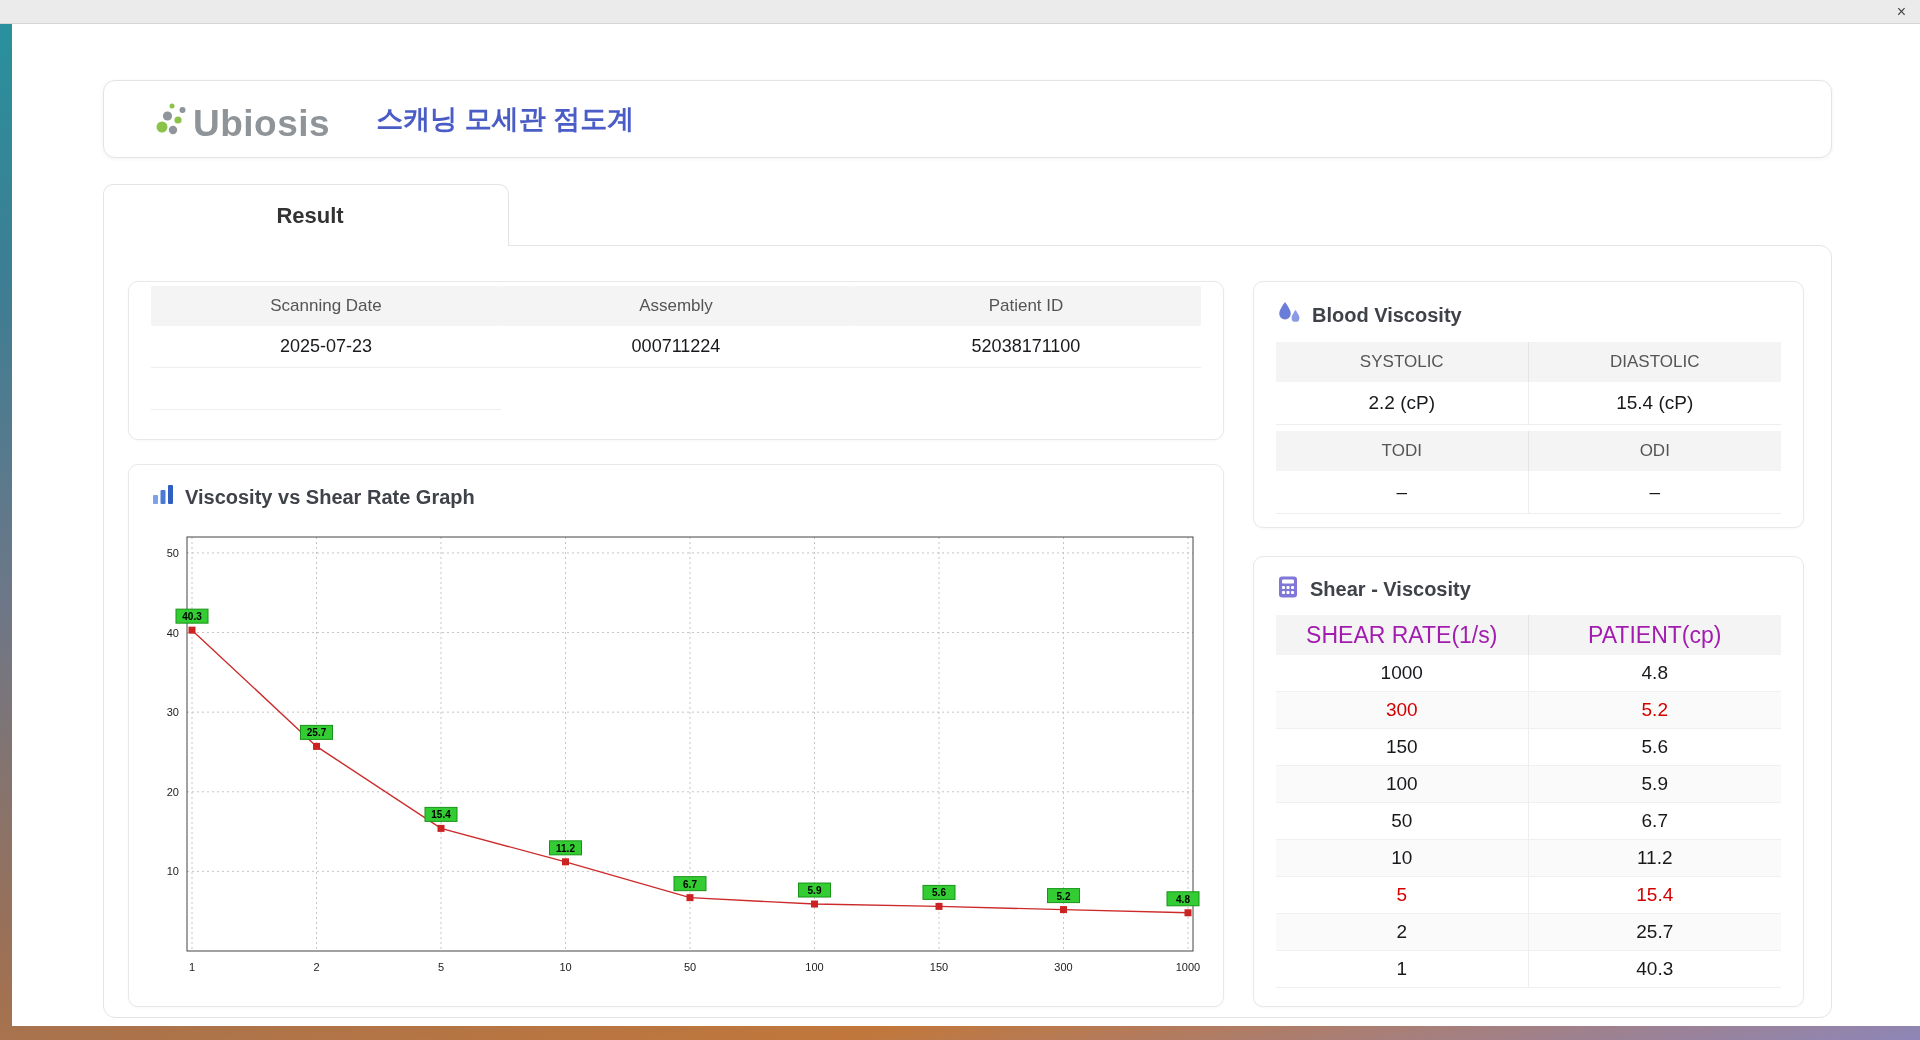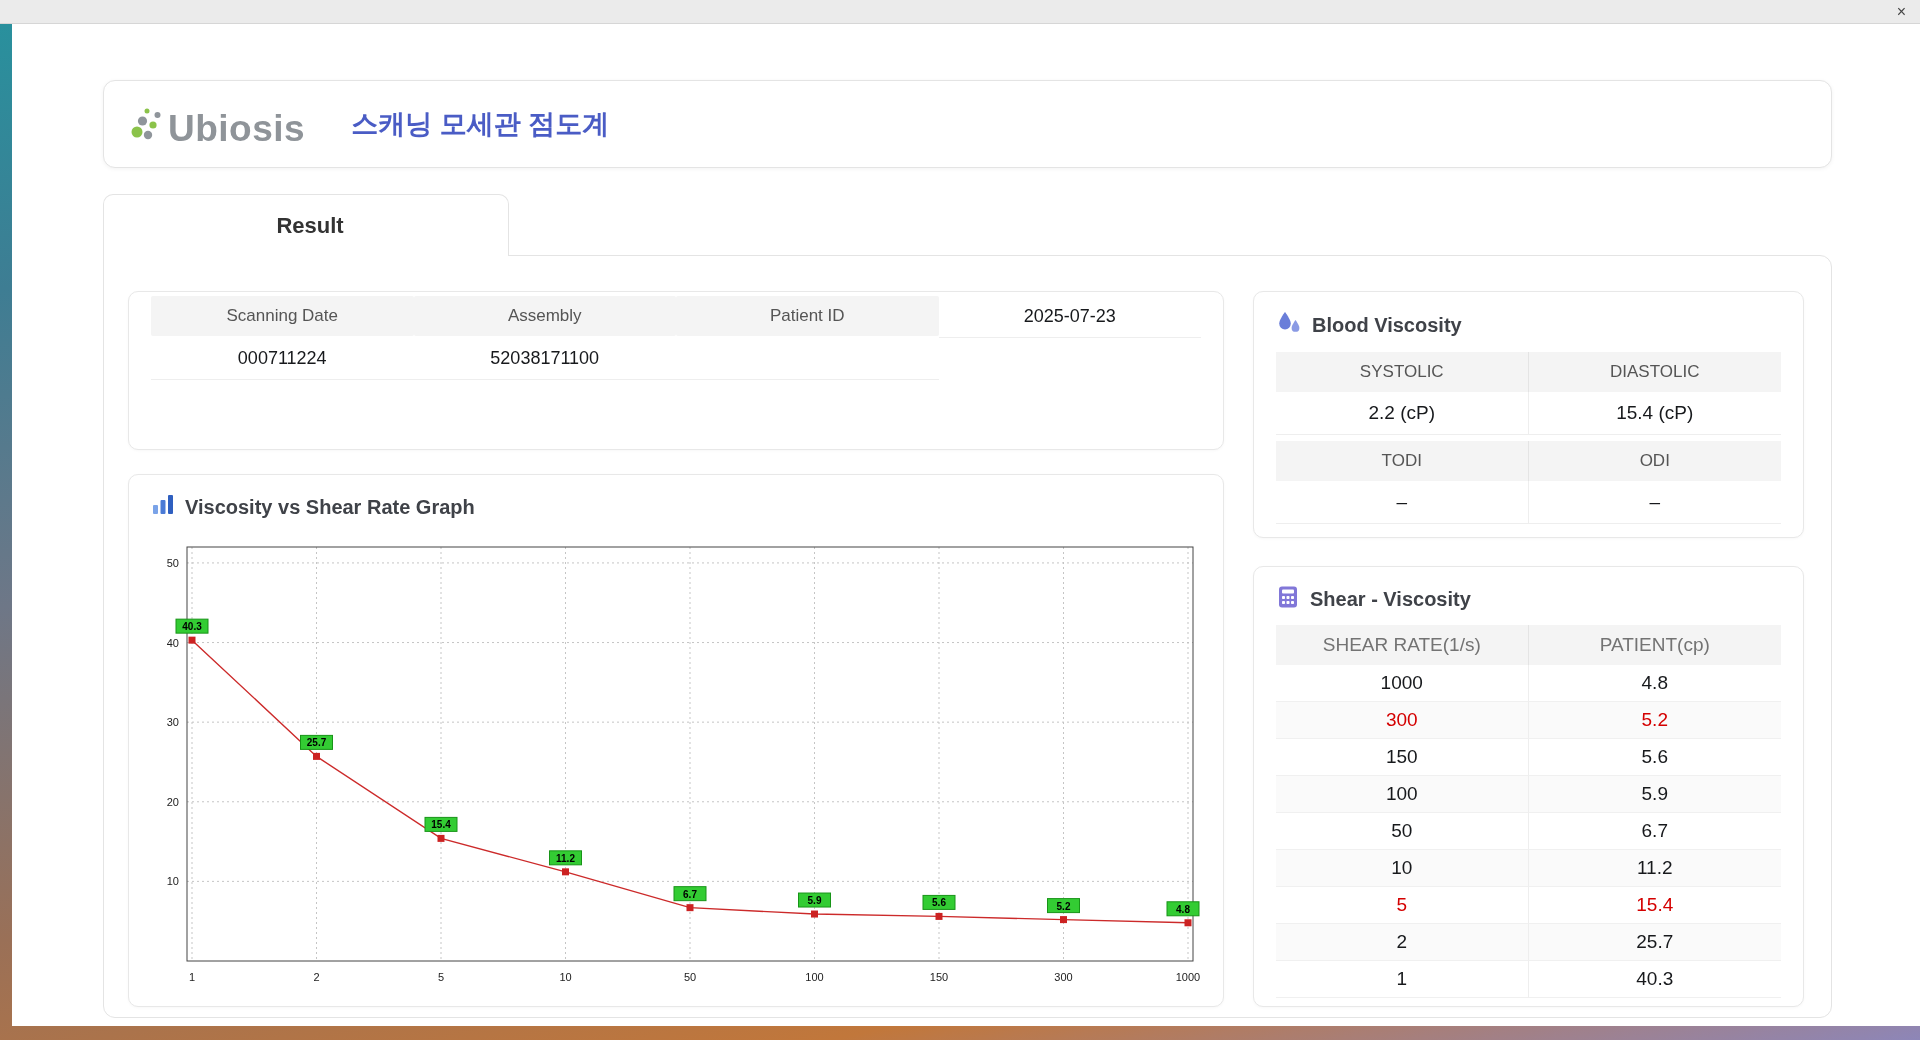--- a/index.html
+++ b/index.html
@@ -3,40 +3,40 @@
 <meta charset="utf-8">
 <style>
   *{margin:0;padding:0;box-sizing:border-box;}
   html,body{width:1920px;height:1040px;overflow:hidden;font-family:"Liberation Sans","DejaVu Sans",sans-serif;}
   body{background:linear-gradient(168deg,#27929e 0%,#3e7d93 20%,#6e7787 42%,#9a7057 65%,#c1773b 84%,#8d86b8 100%);}
   .titlebar{position:absolute;top:0;left:0;width:1920px;height:24px;background:#ebebeb;border-bottom:1px solid #d6d6d6;display:flex;align-items:center;justify-content:flex-end;padding-right:14px;z-index:10;}
   .close-btn{font-size:16px;color:#444;cursor:pointer;line-height:1;}
   .app-window{position:absolute;top:24px;left:12px;right:0;bottom:14px;background:#ffffff;}
   .content{position:absolute;left:91px;top:56px;right:88px;bottom:8px;display:flex;flex-direction:column;}
 
-  .header-card{height:88px;flex:none;border:1px solid #e4e4e4;border-radius:12px;display:flex;align-items:center;padding:0 24px;box-shadow:0 1px 4px rgba(0,0,0,.05);background:#fff;}
+  .header-card{height:78px;flex:none;border:1px solid #e4e4e4;border-radius:12px;display:flex;align-items:center;padding:0 49px;box-shadow:0 1px 4px rgba(0,0,0,.05);background:#fff;}
   .logo{display:flex;align-items:flex-end;gap:4px;}
   .logo-text{font-size:37px;font-weight:bold;color:#8f9499;letter-spacing:.5px;line-height:1;}
   .app-title{margin-left:46px;font-size:27px;font-weight:bold;color:#4a5cc5;}
 
   .tabs{display:flex;margin-top:26px;height:61px;flex:none;}
   .tab{width:406px;display:flex;align-items:center;justify-content:center;font-size:22px;border-radius:10px 10px 0 0;cursor:pointer;padding-left:8px;}
   .tab.active{background:#fff;border:1px solid #e4e4e4;border-bottom:none;font-weight:bold;color:#333;position:relative;z-index:2;margin-bottom:-1px;}
   .tab.inactive{background:#f0f0f0;border:1px solid #e4e4e4;border-bottom:none;color:#9a9a9a;font-weight:bold;margin-left:8px;height:55px;align-self:flex-end;}
 
   .main-panel{flex:1;border:1px solid #e4e4e4;border-radius:0 12px 12px 12px;padding:35px 27px 10px 24px;display:flex;gap:29px;background:#fff;min-height:0;}
   .left-col{width:1096px;flex:none;display:flex;flex-direction:column;gap:24px;min-height:0;}
   .right-col{flex:1;display:flex;flex-direction:column;gap:28px;min-height:0;}
 
   .card{border:1px solid #e8e8e8;border-radius:10px;background:#fff;box-shadow:0 1px 3px rgba(0,0,0,.03);}
   .card-header{display:flex;align-items:center;gap:10px;padding:18px 22px 10px;}
   .card-title{font-size:20px;font-weight:bold;color:#3f4248;}
 
   .fi-card{height:159px;flex:none;}
-  .fi-grid{display:grid;grid-template-columns:repeat(4,1fr);padding:4px 22px 18px;}
+  .fi-grid{display:grid;grid-template-columns:repeat(3,1fr);padding:4px 22px 18px;}
   .fi-label{background:#f4f4f4;height:40px;display:flex;align-items:center;justify-content:center;font-size:17px;color:#555;border-radius:2px;}
   .fi-value{height:42px;display:flex;align-items:center;justify-content:center;font-size:18px;color:#17191c;border-bottom:1px solid #eee;}
 
   .graph-card{flex:1;min-height:0;display:flex;flex-direction:column;}
   .chart-wrap{padding:2px 8px 4px;flex:1;}
   svg.chart{display:block;}
 
   .bv-card{height:247px;flex:none;}
   .bv-table{padding:2px 22px 16px;}
   .bv-group{margin-bottom:6px;}
@@ -45,21 +45,21 @@
   .bv-label{background:#f4f4f4;height:40px;font-size:17px;color:#555;}
   .bv-label.first{border-right:1px solid #e4e4e4;}
   .bv-value{height:43px;font-size:19px;color:#17191c;border-bottom:1px solid #eee;}
   .bv-value.first{border-right:1px solid #eee;}
 
   .sv-card{flex:1;min-height:0;}
   .sv-table{padding:2px 22px 14px;}
   .sv-row{display:grid;grid-template-columns:1fr 1fr;}
   .sv-cell{display:flex;align-items:center;justify-content:center;height:37px;font-size:19px;color:#17191c;border-bottom:1px solid #f0f0f0;}
   .sv-cell.first{border-right:1px solid #eee;}
-  .sv-head .sv-cell{background:#f4f4f4;height:40px;font-size:19px;color:#737373;border-bottom:none;}
+  .sv-head .sv-cell{background:#f4f4f4;height:40px;font-size:23px;color:#a21caf;border-bottom:none;}
   .sv-head .sv-cell.first{border-right:1px solid #e4e4e4;}
   .sv-row.alt .sv-cell{background:#fafafa;}
   .sv-row.hl .sv-cell{color:#d40000;}
 </style>
 </head>
 <body>
 
 <div class="titlebar">
   <span class="close-btn">×</span>
 </div>

